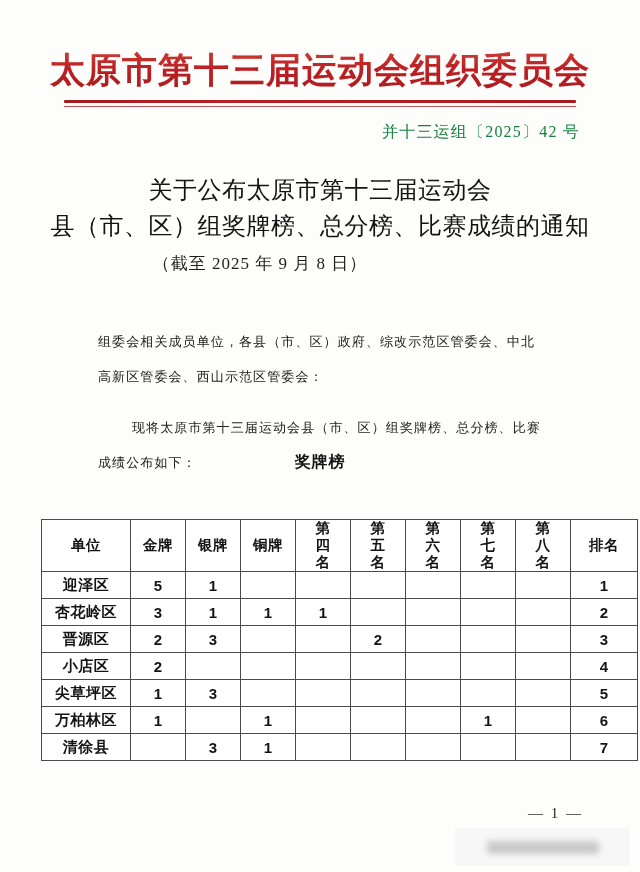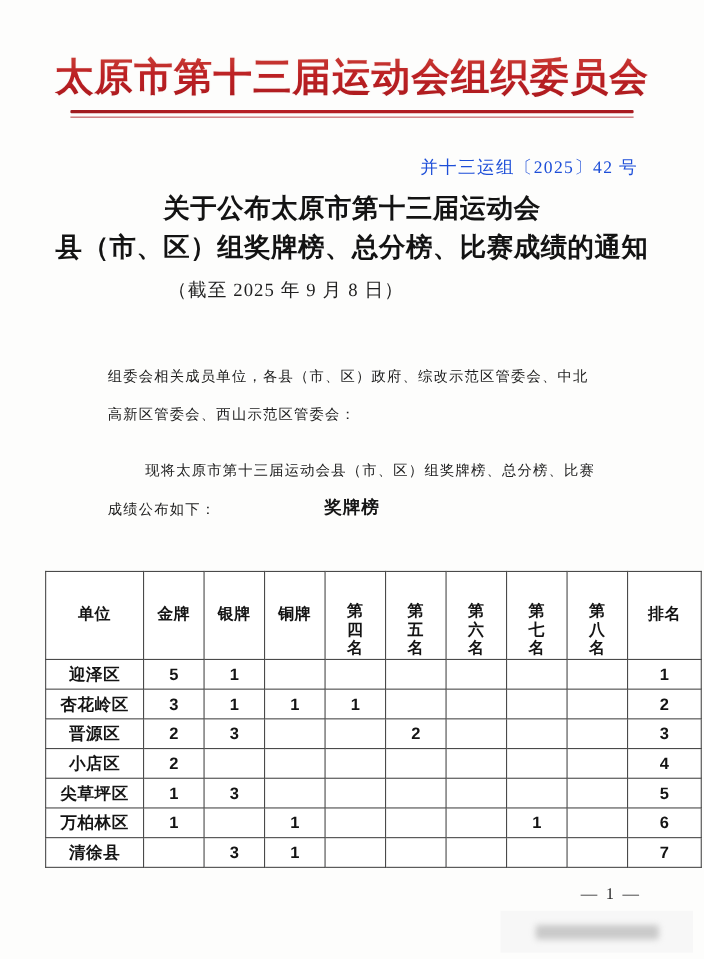--- a/index.html
+++ b/index.html
@@ -61,37 +61,37 @@
     margin-top: 3px;
     height: 1px;
     background: linear-gradient(90deg, #b23035 0%, #bb4145 50%, #b23035 100%);
     opacity: 0.85;
   }
 
   
   .doc-number {
     position: absolute;
     right: 60px;
-    top: 142px;
+    top: 122px;
     font-size: 16px;
     letter-spacing: 1.2px;
-    color: #1d4ed8;
+    color: #15803d;
     white-space: nowrap;
   }
 
   
   .title-block {
     position: absolute;
     left: 0;
     top: 172px;
     width: 640px;
     text-align: center;
   }
   .title-line {
-    font-weight: bold;
+    font-weight: normal;
     font-size: 24px;
     line-height: 36px;
     letter-spacing: 0.5px;
     color: #131313;
     white-space: nowrap;
   }
   .subtitle-date {
     position: absolute;
     left: 0;
     top: 252px;
@@ -179,21 +179,20 @@
   th.c-gold,
   th.c-silver,
   th.c-bronze { width: 54px; margin-left: 40px; }
   th.c-place  { width: 54px; }
   th.c-rank   { width: 66px; }
 
   .two-char {
     display: inline-block;
     width: 2em;
     line-height: 17px;
-    margin-top: 28px;
   }
 
   
   .page-number {
     position: absolute;
     right: 57px;
     top: 805px;
     font-size: 15px;
     letter-spacing: 2px;
     color: #2a2a2a;

